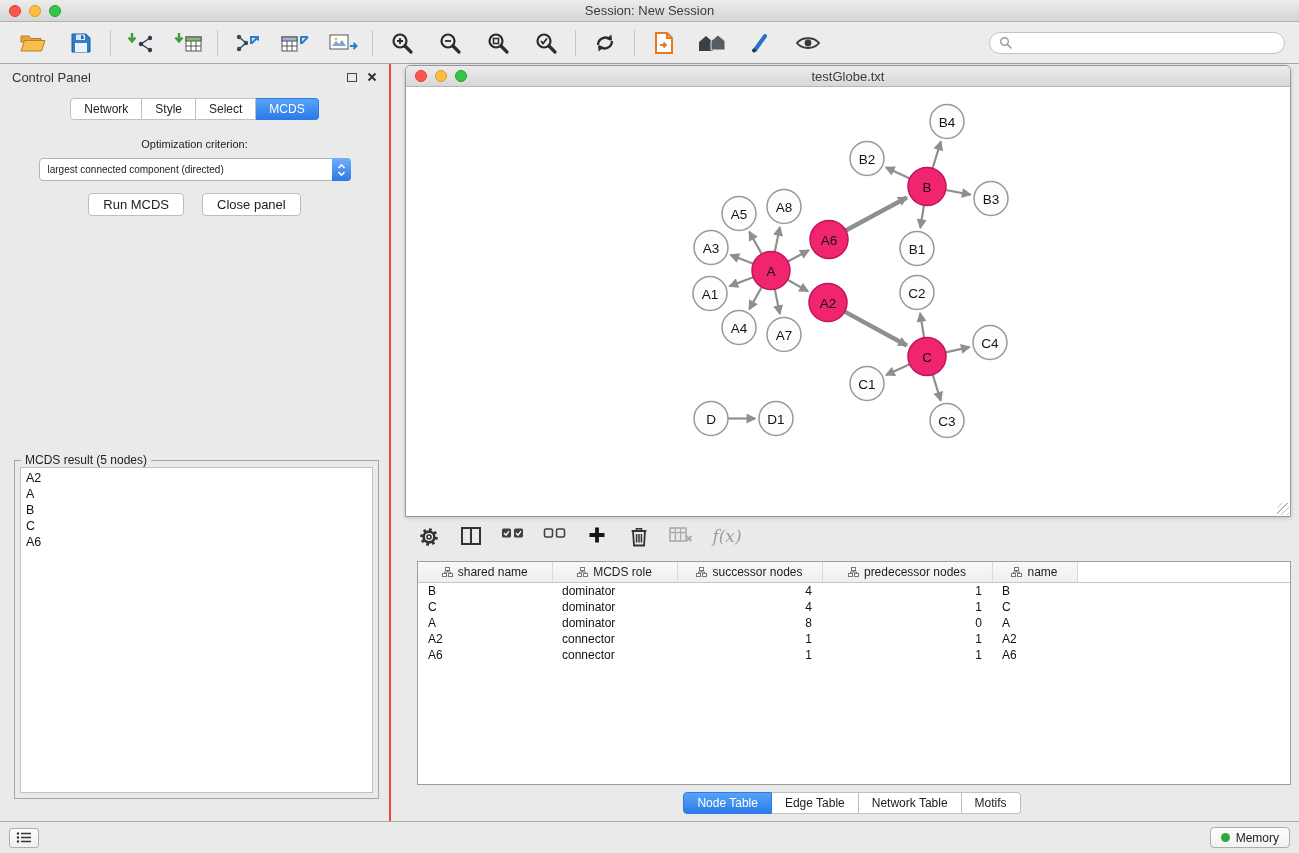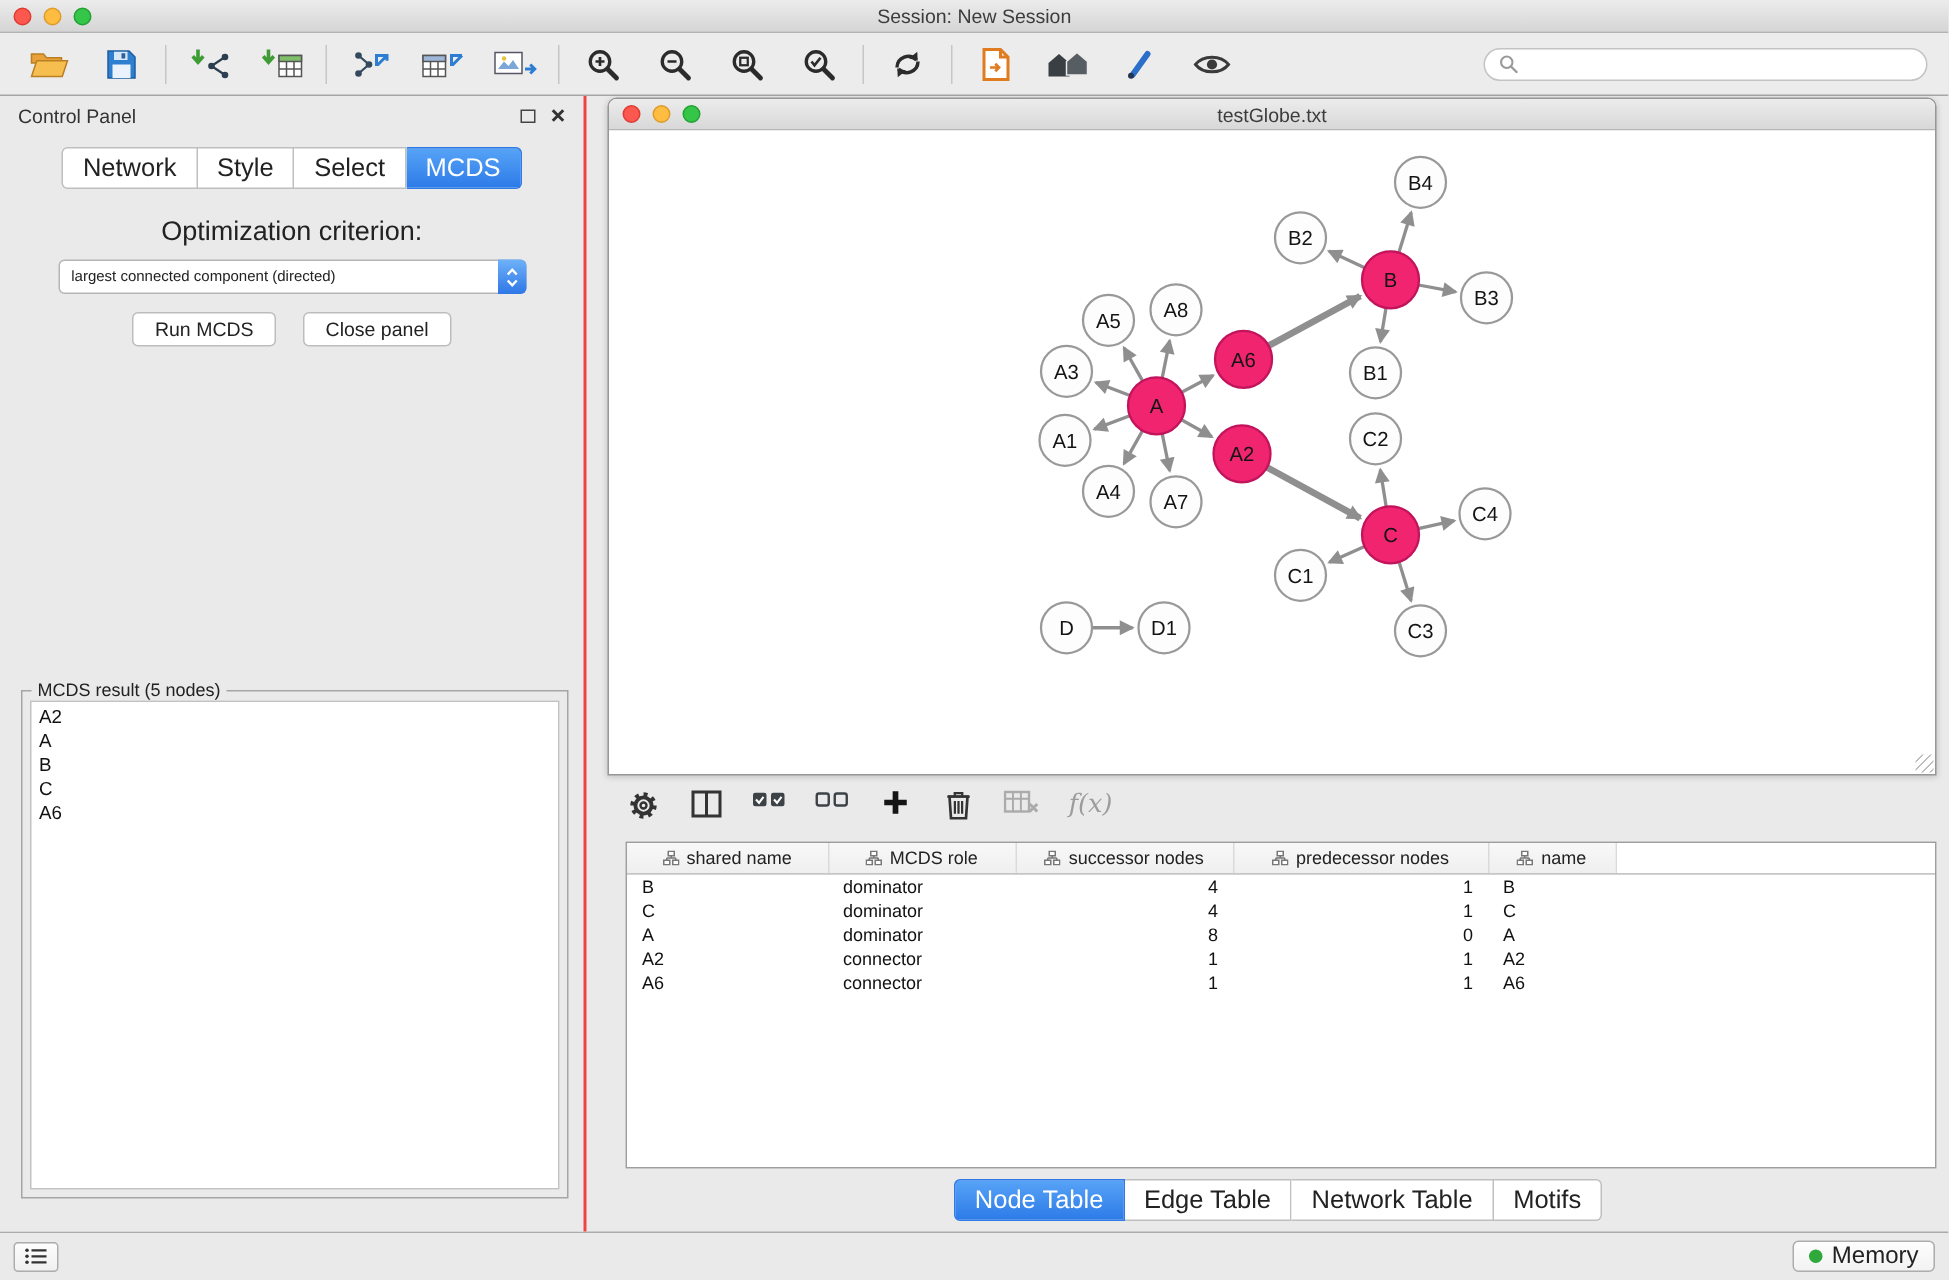--- a/index.html
+++ b/index.html
@@ -29,26 +29,26 @@
 
   
   .main { flex: 1; display: flex; min-height: 0; }
 
   
   .control-panel { width: 391px; flex: none; background: #EAEAEA; border-right: 2px solid #ef4444; position: relative; }
   .cp-header { height: 26px; display: flex; align-items: center; padding: 0 12px; font-size: 13px; color: #333; }
   .panel-controls { margin-left: auto; display: flex; align-items: center; gap: 10px; }
   .float-ic { width: 10px; height: 9px; border: 1.5px solid #444; display: inline-block; }
   .seg { display: flex; justify-content: center; }
-  .seg-btn { background: #fff; border: 1px solid #BFBFBF; border-left: none; padding: 3px 13px; font-size: 17px; color: #222; }
+  .seg-btn { background: #fff; border: 1px solid #BFBFBF; border-left: none; padding: 3px 13px; font-size: 12px; color: #222; }
   .seg-btn:first-child { border-left: 1px solid #BFBFBF; border-radius: 4px 0 0 4px; }
   .seg-btn:last-child { border-radius: 0 4px 4px 0; }
   .seg-btn.active { background: linear-gradient(#57A3F7,#2D7BE8); border-color: #2D7BE8; color: #fff; }
   .cp-tabs { margin-top: 8px; }
-  .opt-label { text-align: center; margin-top: 18px; font-size: 18px; }
+  .opt-label { text-align: center; margin-top: 18px; font-size: 11px; }
   .combo { width: 312px; height: 23px; margin: 8px auto 0; background: #fff; border: 1px solid #B5B5B5; border-radius: 4px;
            display: flex; align-items: center; }
   .combo-text { flex: 1; padding-left: 8px; font-size: 10px; white-space: nowrap; overflow: hidden; }
   .combo-stepper { width: 19px; height: 23px; margin: -1px -1px -1px 0; border-radius: 0 4px 4px 0;
                    background: linear-gradient(#6FB1F9,#2E77E6); display: flex; align-items: center; justify-content: center; }
   .cp-buttons { display: flex; justify-content: center; gap: 18px; margin-top: 12px; }
   .cp-buttons button { background: #fff; border: 1px solid #BDBDBD; border-radius: 4px; padding: 3px 14px; font-size: 13px;
                        font-family: "Liberation Sans", sans-serif; color: #222; }
   .result-group { position: absolute; left: 14px; right: 10px; top: 396px; bottom: 22px; border: 1px solid #A5A5A5; }
   .result-legend { position: absolute; top: -8px; left: 6px; background: #EAEAEA; padding: 0 4px; font-size: 12px; color: #222; }
@@ -83,21 +83,21 @@
   .th-in { display: flex; align-items: center; justify-content: center; gap: 5px; white-space: nowrap; overflow: hidden; }
   td { font-size: 12px; height: 16px; line-height: 16px; padding: 0 10px; white-space: nowrap; overflow: hidden; color: #111; }
   .tp-tabs { flex: none; margin: 7px 0 7px 0; }
 
   
   .statusbar { height: 32px; flex: none; border-top: 1px solid #ABABAB; background: #EAEAEA;
                display: flex; align-items: center; justify-content: space-between; padding: 0 9px; }
   .sb-left { width: 30px; height: 20px; background: linear-gradient(#FDFDFD,#F0F0F0); border: 1px solid #ADADAD; border-radius: 3px;
              display: flex; align-items: center; justify-content: center; }
   .sb-memory { height: 21px; background: linear-gradient(#FDFDFD,#F2F2F2); border: 1px solid #ADADAD; border-radius: 4px;
-               display: flex; align-items: center; gap: 6px; padding: 0 10px; font-size: 16px; color: #222;
+               display: flex; align-items: center; gap: 6px; padding: 0 10px; font-size: 12px; color: #222;
                font-family: "Liberation Sans", sans-serif; }
   .dot { width: 9px; height: 9px; border-radius: 50%; background: #2FA83C; display: inline-block; }
 </style>
 </head>
 <body>
 
 <div class="app">
 
   <div class="titlebar">
     <div class="traffic">

